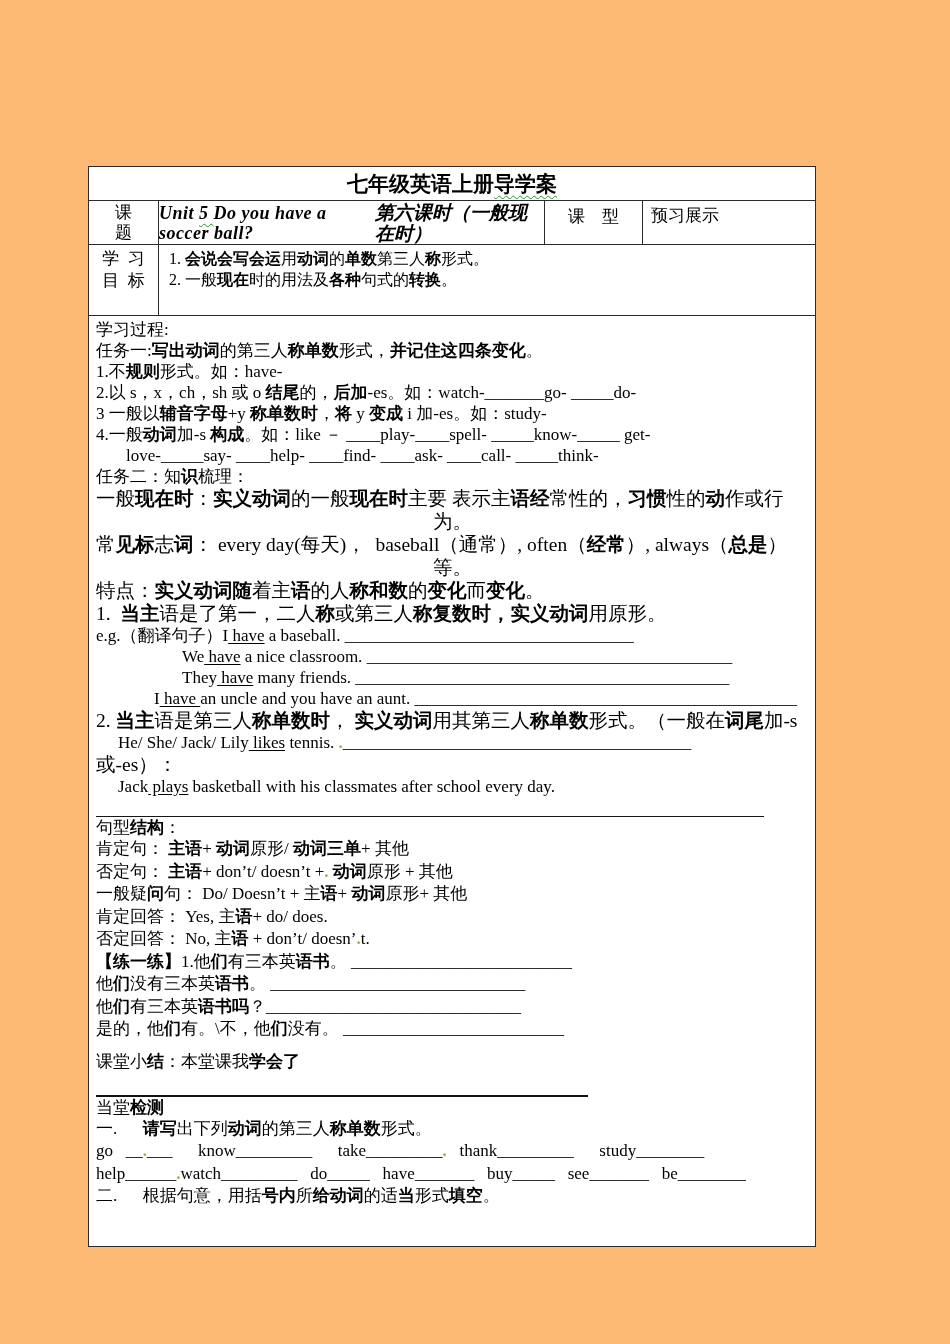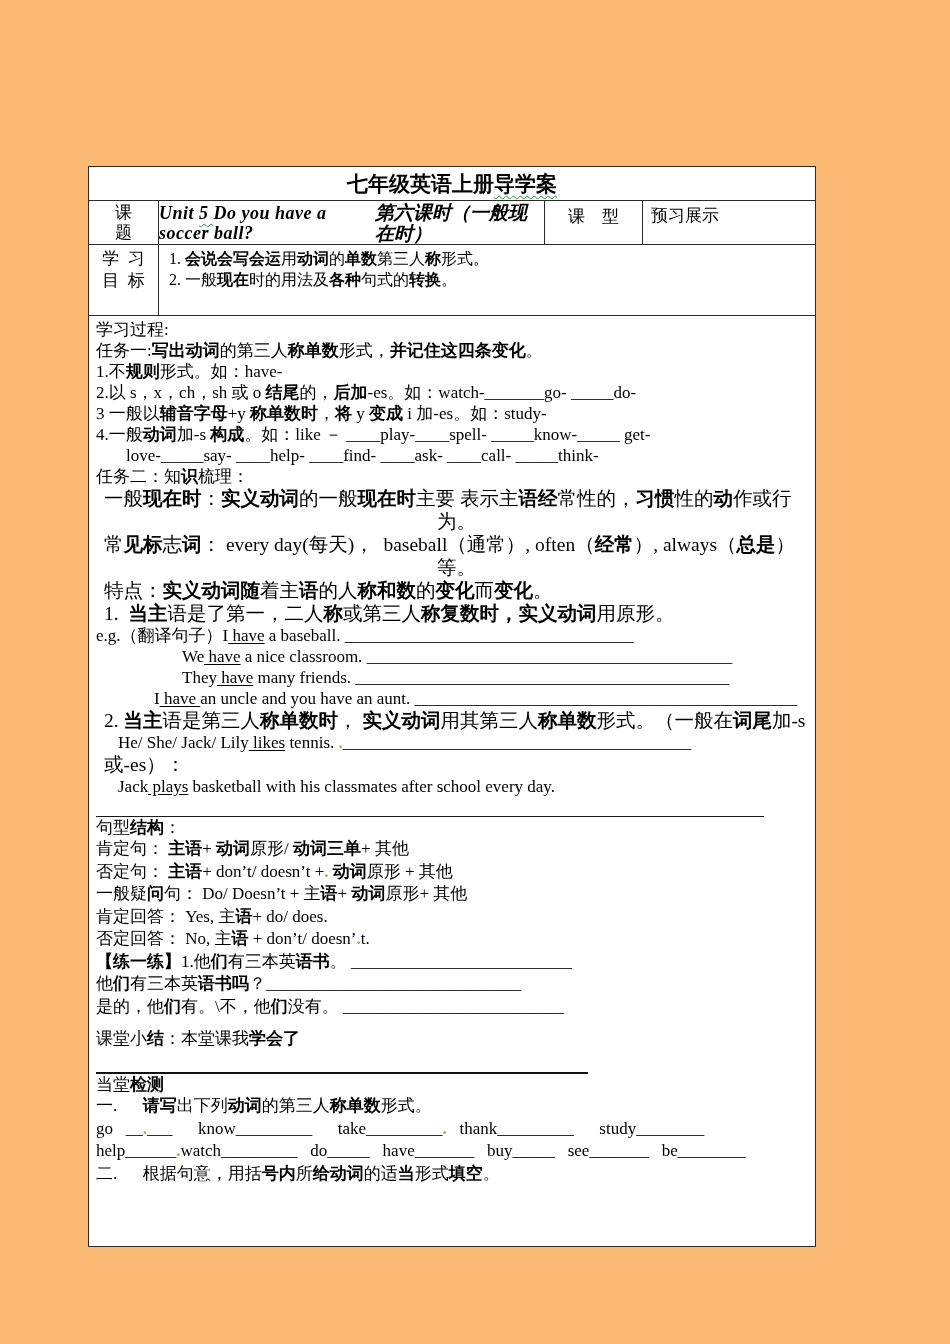--- a/index.html
+++ b/index.html
@@ -33,21 +33,21 @@
   .type-value-cell{width:172px;padding:3px 0 0 8px;font-size:17px;}
   
   .goals-row{height:71px;}
   .goals-label{width:70px;display:flex;flex-direction:column;align-items:center;
     padding-top:3px;font-size:17px;line-height:22px;white-space:pre;}
   .goals-cell{flex:1;padding:3px 8px 0 10px;font-size:16px;line-height:21px;}
   
   .content-cell{height:930px;padding:3px 6px 0 7px;overflow:hidden;}
   .line{white-space:pre-wrap;}
   .line.m{font-size:17px;line-height:21px;}
-  .line.l{font-size:19.5px;line-height:23px;margin-left:8px;}
+  .line.l{font-size:19.5px;line-height:23px;}
   .line.x{font-size:17px;line-height:22.5px;}
   .line.center{text-align:center;}
   .b{font-weight:bold;font-family:"Liberation Sans","DejaVu Sans",sans-serif;}
   .u{text-decoration:underline;text-underline-offset:2px;}
   .dot{color:#b0a039;font-weight:bold;}
   .rule{border-bottom:1.5px solid #161616;height:13px;}
   .rule.thick{border-bottom:2.6px solid #111;}
 </style>
 </head>
 <body>
@@ -107,20 +107,21 @@
         <div class="line l"><span class="">或-es）：</span></div>
         <div class="line m" style="padding-left: 22px;"><span class="">Jack</span><span class="u"> plays</span><span class=""> basketball with his classmates after school every day.</span></div>
         <div class="line m"><div class="rule" style="width: 668px; margin-top: 6px;"></div></div>
         <div class="line m"><span class="">句型</span><span class="b">结构</span><span class="">：</span></div>
         <div class="line x"><span class="">肯定句： </span><span class="b">主语</span><span class="">+ </span><span class="b">动词</span><span class="">原形/ </span><span class="b">动词三单</span><span class="">+ 其他</span></div>
         <div class="line x"><span class="">否定句： </span><span class="b">主语</span><span class="">+ don’t/ doesn’t +</span><span class="dot">.</span><span class=""> </span><span class="b">动词</span><span class="">原形 + 其他</span></div>
         <div class="line x"><span class="">一般疑</span><span class="b">问</span><span class="">句： Do/ Doesn’t + 主</span><span class="b">语</span><span class="">+ </span><span class="b">动词</span><span class="">原形+ 其他</span></div>
         <div class="line x"><span class="">肯定回答： Yes, 主</span><span class="b">语</span><span class="">+ do/ does.</span></div>
         <div class="line x"><span class="">否定回答： No, 主</span><span class="b">语</span><span class=""> + don’t/ doesn’</span><span class="dot">.</span><span class="">t.</span></div>
         <div class="line x"><span class="b">【练一练】</span><span class="">1.他</span><span class="b">们</span><span class="">有三本英</span><span class="b">语书</span><span class="">。 </span><span class="">__________________________</span></div>
+        <div class="line x"><span class="">他</span><span class="b">们</span><span class="">没有三本英</span><span class="b">语书</span><span class="">。 </span><span class="">______________________________</span></div>
         <div class="line x"><span class="">他</span><span class="b">们</span><span class="">有三本英</span><span class="b">语书吗</span><span class="">？</span><span class="">______________________________</span></div>
         <div class="line x"><span class="">是的，他</span><span class="b">们</span><span class="">有。\不，他</span><span class="b">们</span><span class="">没有。 </span><span class="">__________________________</span></div>
         <div class="line m" style="height: 10px;"></div>
         <div class="line m"><span class="">课堂小</span><span class="b">结</span><span class="">：本堂课我</span><span class="b">学会了</span></div>
         <div class="line m"><div class="rule thick" style="width: 492px; margin-top: 10px;"></div></div>
         <div class="line m"><span class="">当堂</span><span class="b">检测</span></div>
         <div class="line x"><span class="">一.      </span><span class="b">请写</span><span class="">出下列</span><span class="b">动词</span><span class="">的第三人</span><span class="b">称单数</span><span class="">形式。</span></div>
         <div class="line x"><span class="">go   __</span><span class="dot">.</span><span class="">___      know_________      take_________</span><span class="dot">.</span><span class="">   thank_________      study________</span></div>
         <div class="line x"><span class="">help______</span><span class="dot">.</span><span class="">watch_________   do_____   have_______   buy_____   see_______   be________</span></div>
         <div class="line x"><span class="">二.      根据句意，用括</span><span class="b">号内</span><span class="">所</span><span class="b">给动词</span><span class="">的适</span><span class="b">当</span><span class="">形式</span><span class="b">填空</span><span class="">。</span></div>

